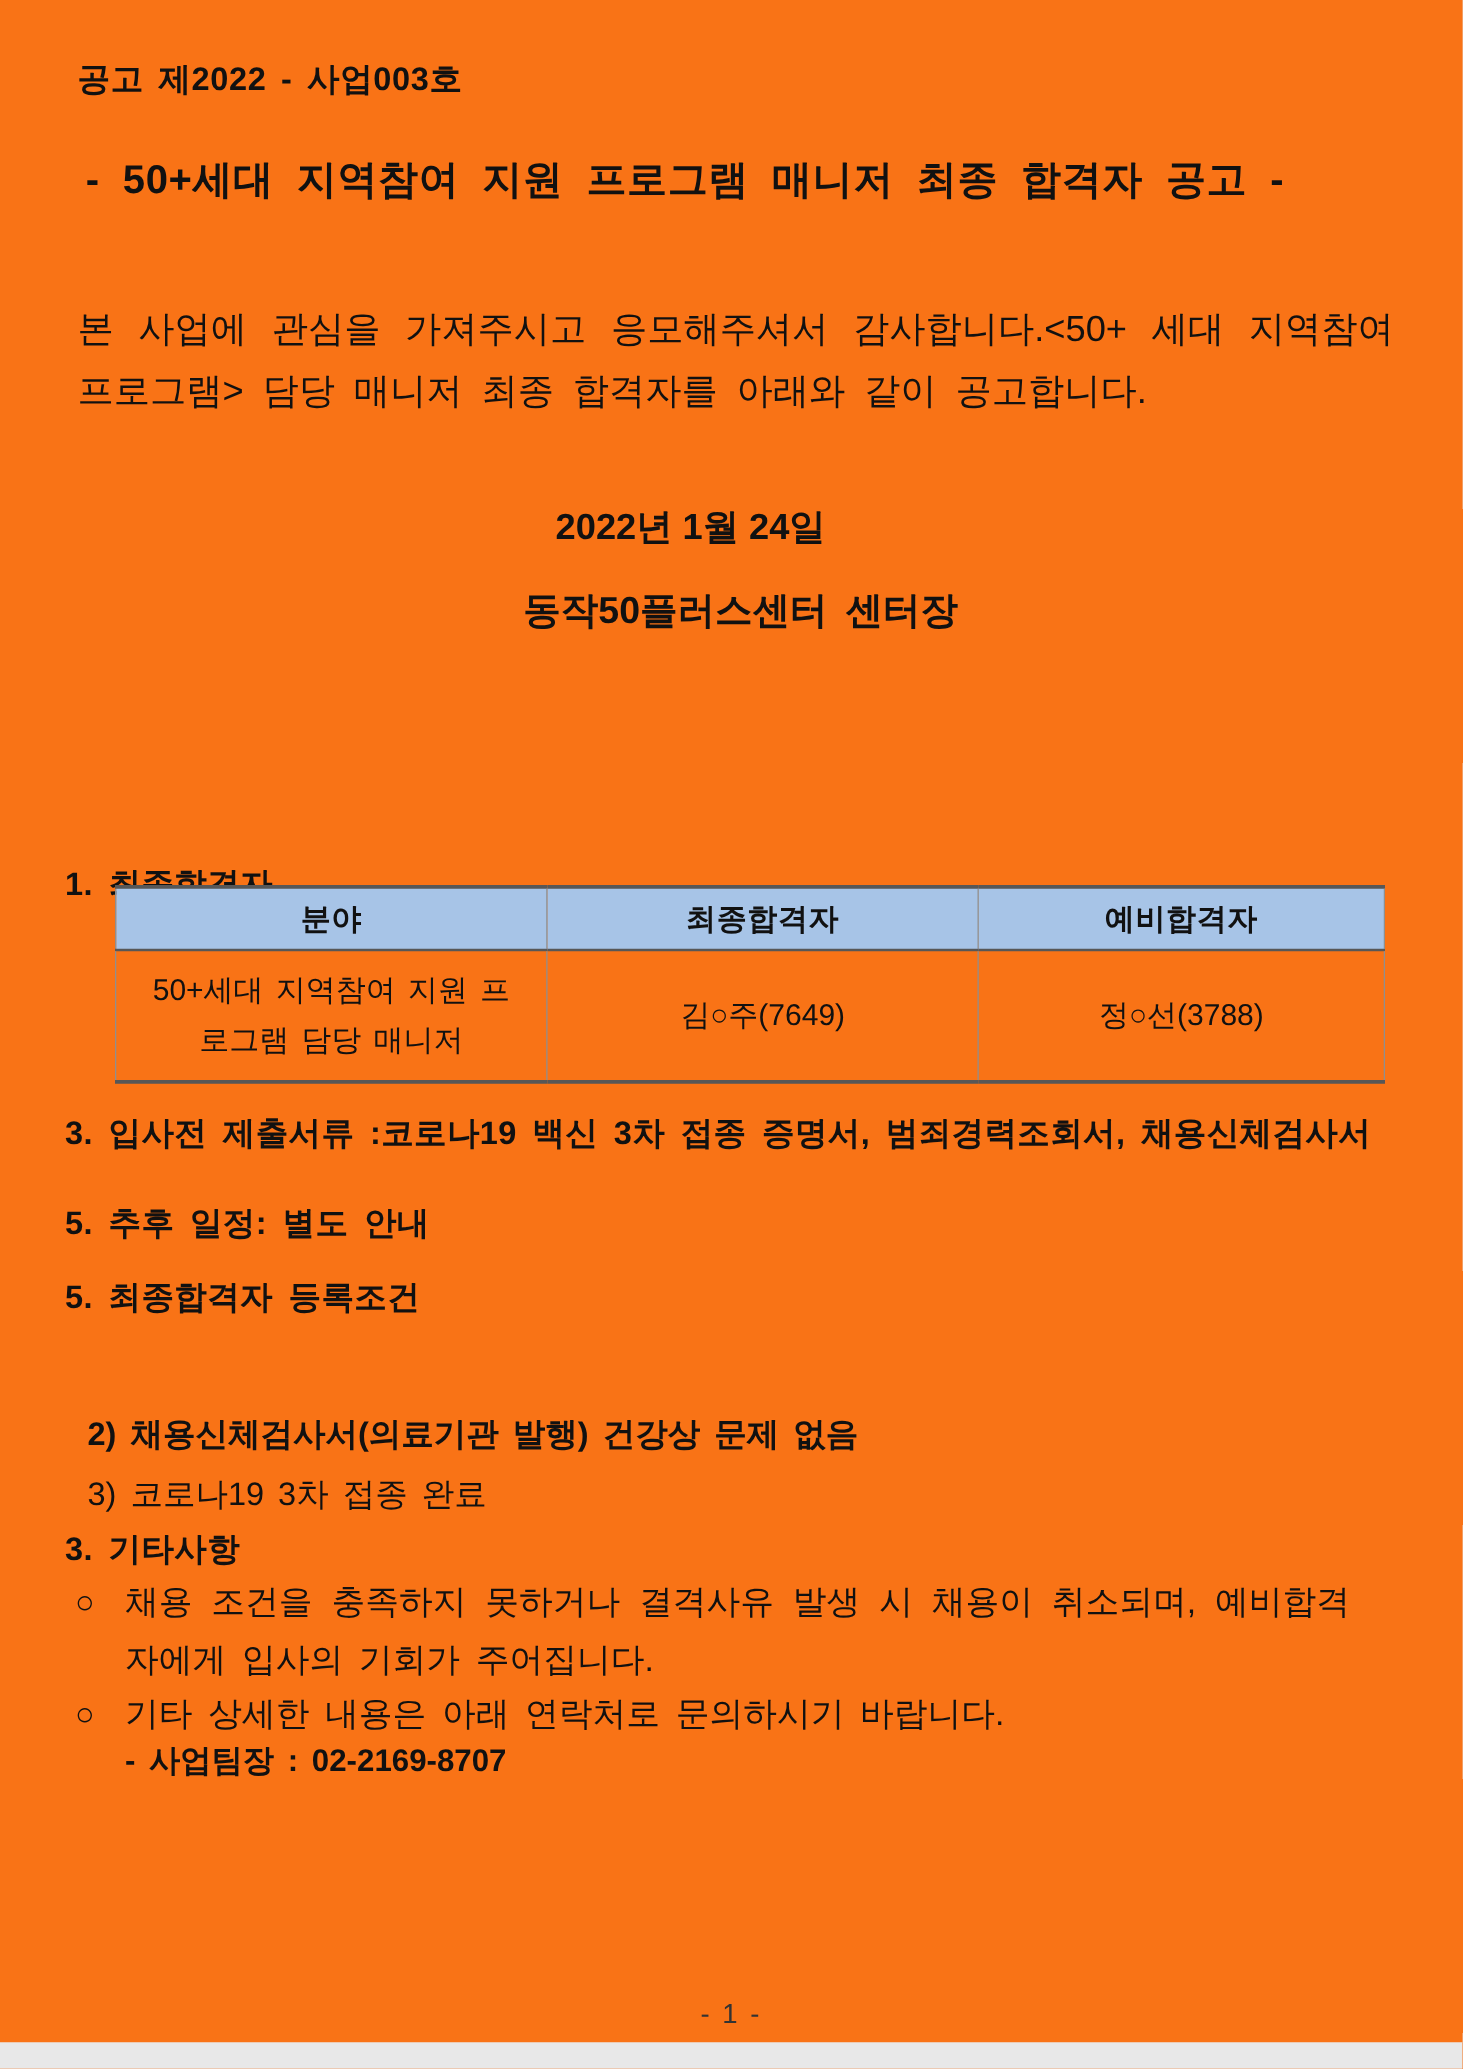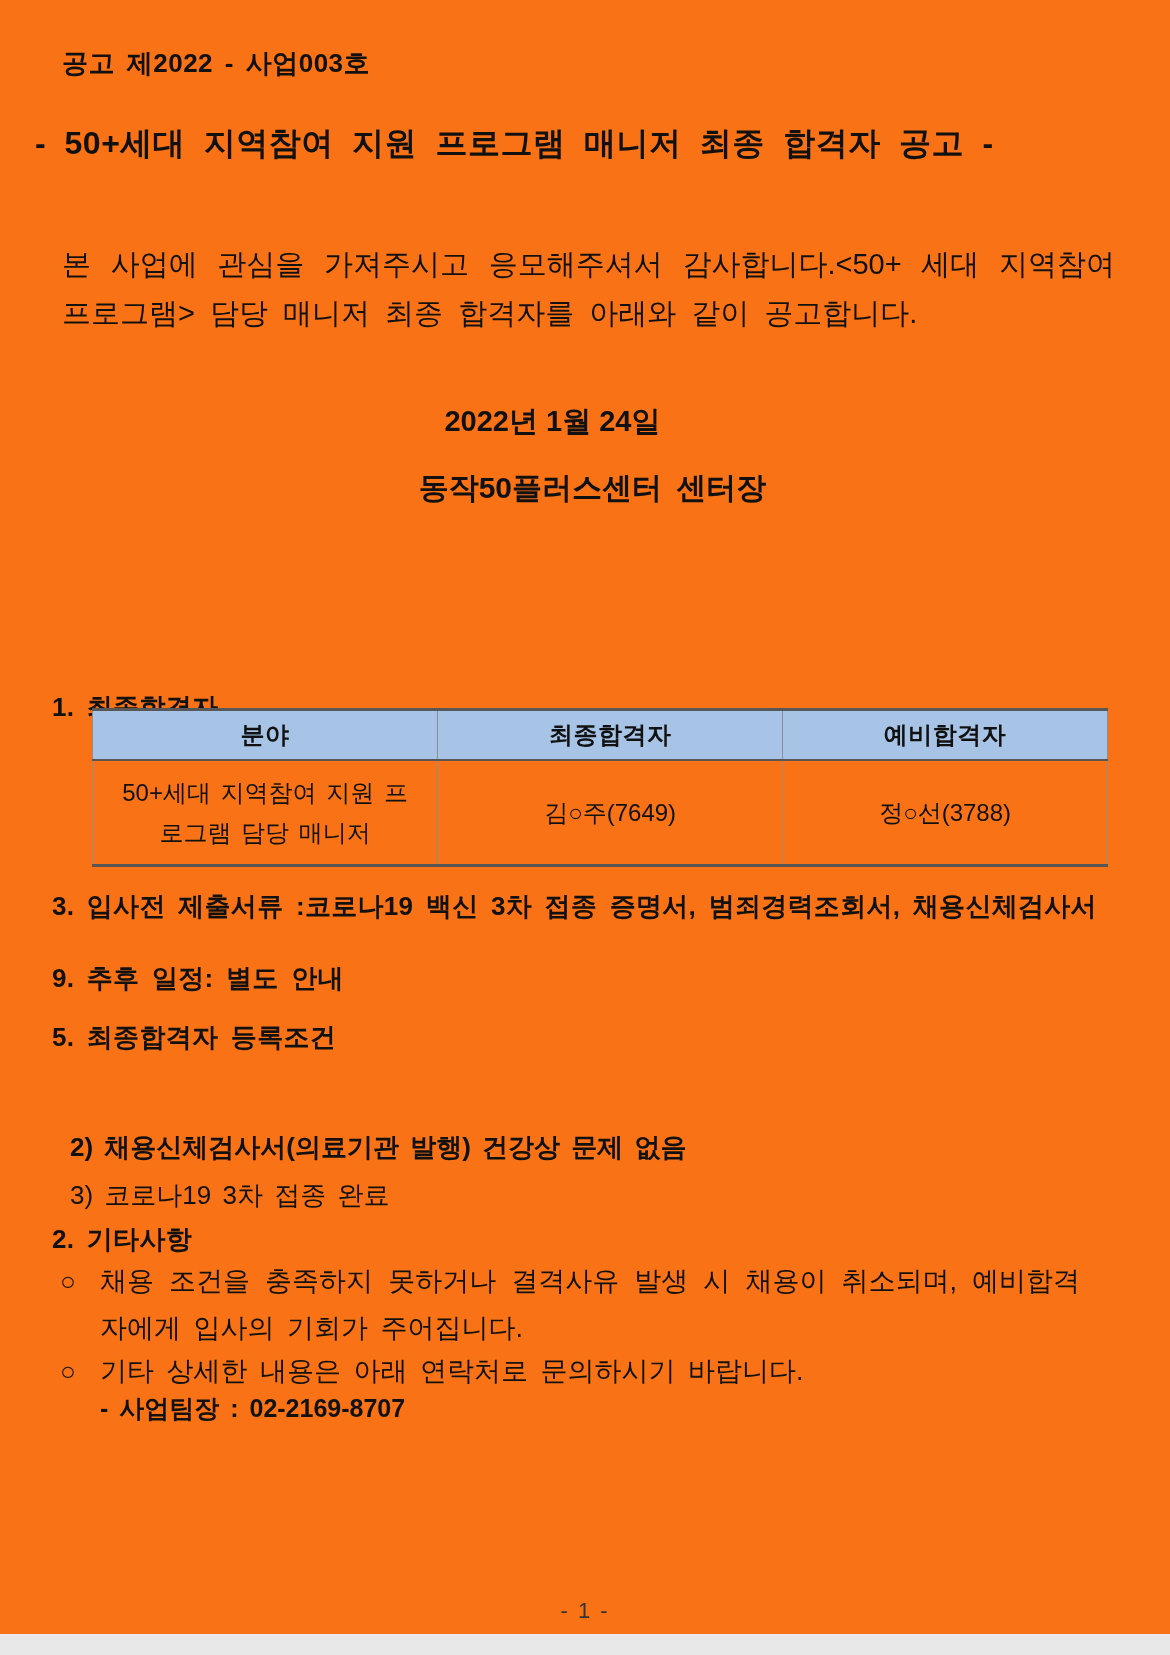--- a/index.html
+++ b/index.html
@@ -15,22 +15,22 @@
     padding-left: 37px;
   }
   .abs { position: absolute; }
 
   .doc-number {
     left: 62px; top: 46px;
     font-size: 26px; font-weight: 700; letter-spacing: 0.5px;
     word-spacing: 4px;
   }
   .doc-title {
-    left: 35px; top: 122px; width: 1060px;
-    text-align: left;
+    left: 18px; top: 122px; width: 1060px;
+    text-align: center;
     font-size: 32px; font-weight: 700;
     word-spacing: 9px; letter-spacing: 0.5px;
   }
   .intro {
     left: 62px; top: 240px; width: 1053px;
     font-size: 29px; font-weight: 400;
     line-height: 49px;
     text-align: justify;
     word-spacing: 7px;
   }
@@ -160,30 +160,30 @@
       <tr>
         <td class="field-cell">50+세대 지역참여 지원 프로그램 담당 매니저</td>
         <td>김○주(7649)</td>
         <td>정○선(3788)</td>
       </tr>
     </tbody>
   </table>
 
   <div class="abs sec-heading s3">3. 입사전 제출서류 :코로나19 백신 3차 접종 증명서, 범죄경력조회서, 채용신체검사서</div>
 
-  <div class="abs sec-heading s4">9. 추후 일정: 별도 안내</div>
+  <div class="abs sec-heading s4">5. 추후 일정: 별도 안내</div>
 
   <div class="abs sec-heading s5">5. 최종합격자 등록조건</div>
 
 
   <div class="abs s5-item s5-i2">2) 채용신체검사서(의료기관 발행) 건강상 문제 없음</div>
 
   <div class="abs s5-item s5-i3">3) 코로나19 3차 접종 완료</div>
 
-  <div class="abs sec-heading s6">2. 기타사항</div>
+  <div class="abs sec-heading s6">3. 기타사항</div>
 
   <div class="abs bullet-row b1">
     <span class="bullet-marker">○</span>
     <span class="bullet-text">채용 조건을 충족하지 못하거나 결격사유 발생 시 채용이 취소되며, 예비합격자에게 입사의 기회가 주어집니다.</span>
   </div>
 
   <div class="abs bullet-row b2">
     <span class="bullet-marker">○</span>
     <span class="bullet-text">기타 상세한 내용은 아래 연락처로 문의하시기 바랍니다.</span>
   </div>

